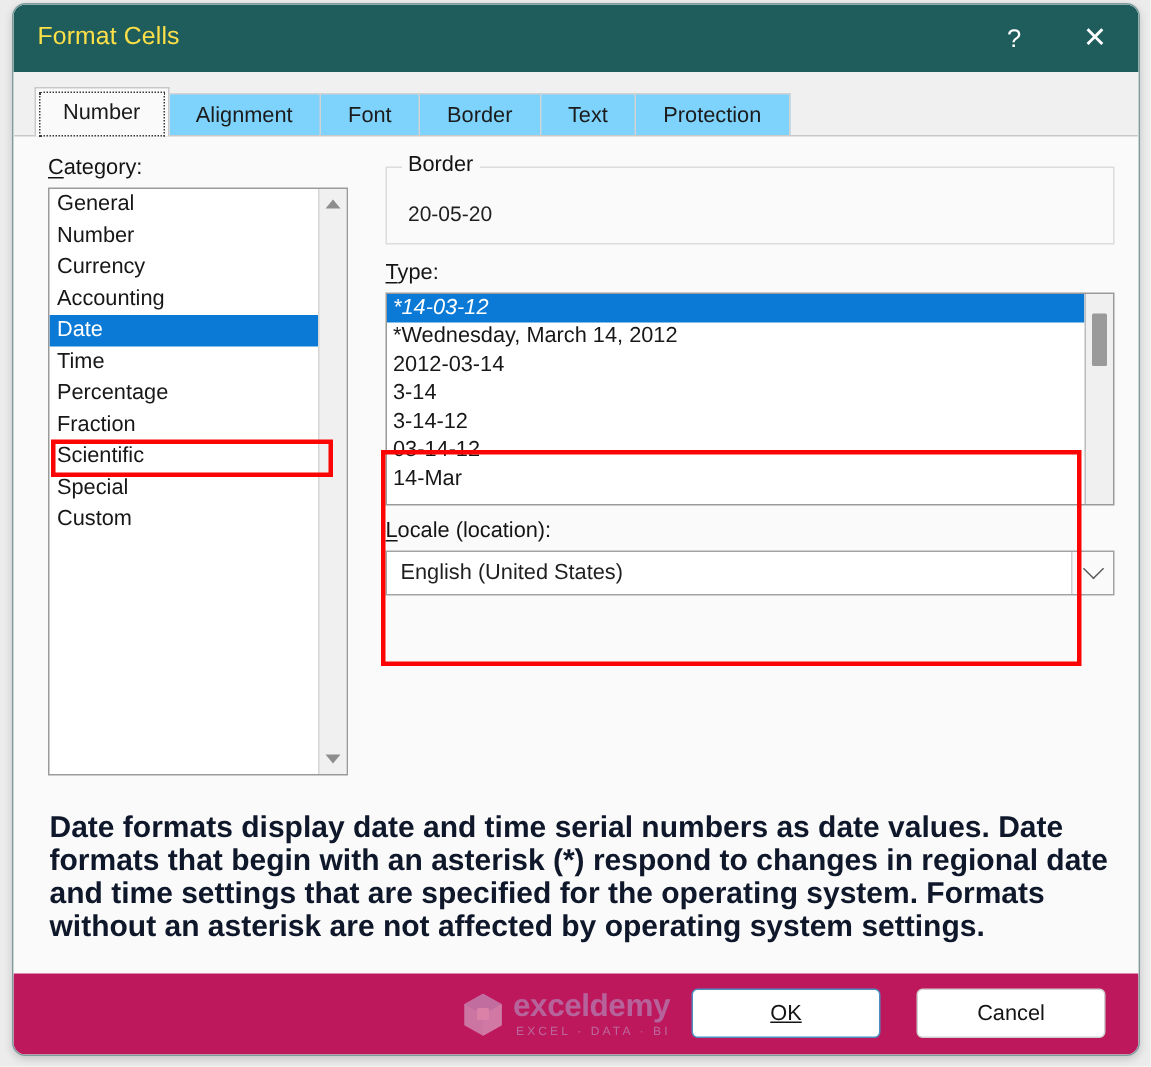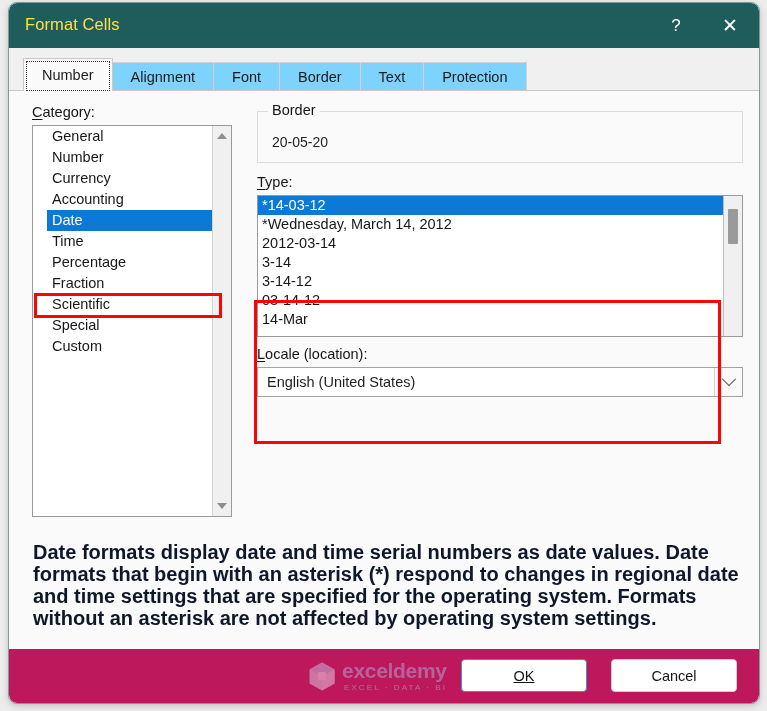--- a/index.html
+++ b/index.html
@@ -145,21 +145,21 @@
     top: 34px;
     width: 200px;
     height: 392px;
     background: #ffffff;
     border: 1px solid #9a9a9a;
     box-sizing: border-box;
     overflow: hidden;
   }
   #category-items {
     position: absolute;
-    left: 14px; top: 0;
+    left: 0; top: 0;
     width: 179px;
   }
   .cat-item {
     height: 21px;
     line-height: 21px;
     padding-left: 5px;
     font-size: 14.5px;
     color: #171717;
     white-space: nowrap;
     cursor: default;
@@ -248,20 +248,21 @@
     line-height: 19px;
     padding-left: 4px;
     font-size: 14.5px;
     color: #171717;
     white-space: nowrap;
     cursor: default;
   }
   .type-item.selected {
     background: #0a7ad6;
     color: #ffffff;
+    font-style: italic;
   }
   #type-scrollbar {
     position: absolute;
     right: 0; top: 0;
     width: 19px;
     height: 100%;
     background: #f0f0f0;
     border-left: 1px solid #bdbdbd;
     box-sizing: border-box;
   }

